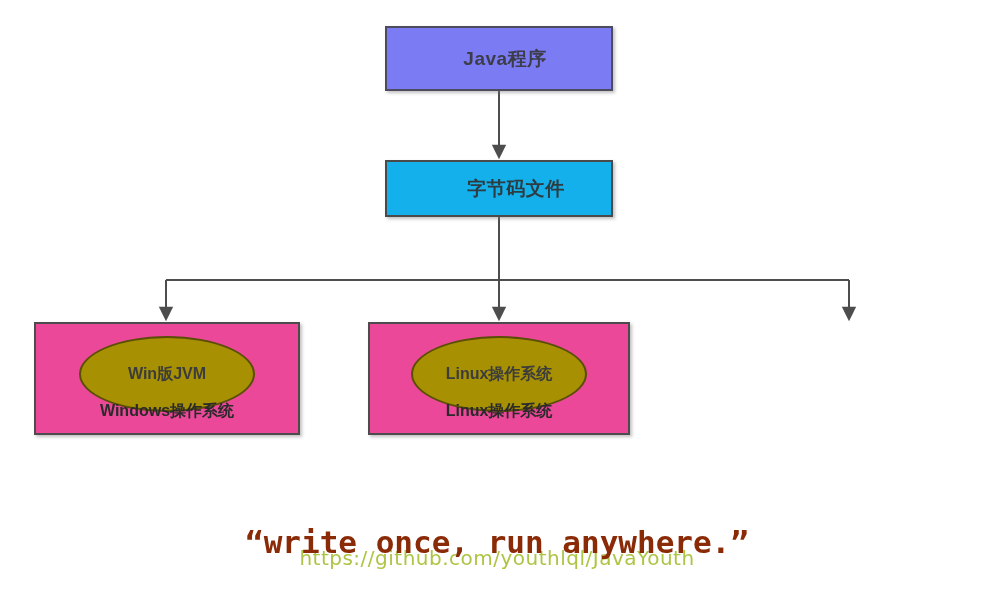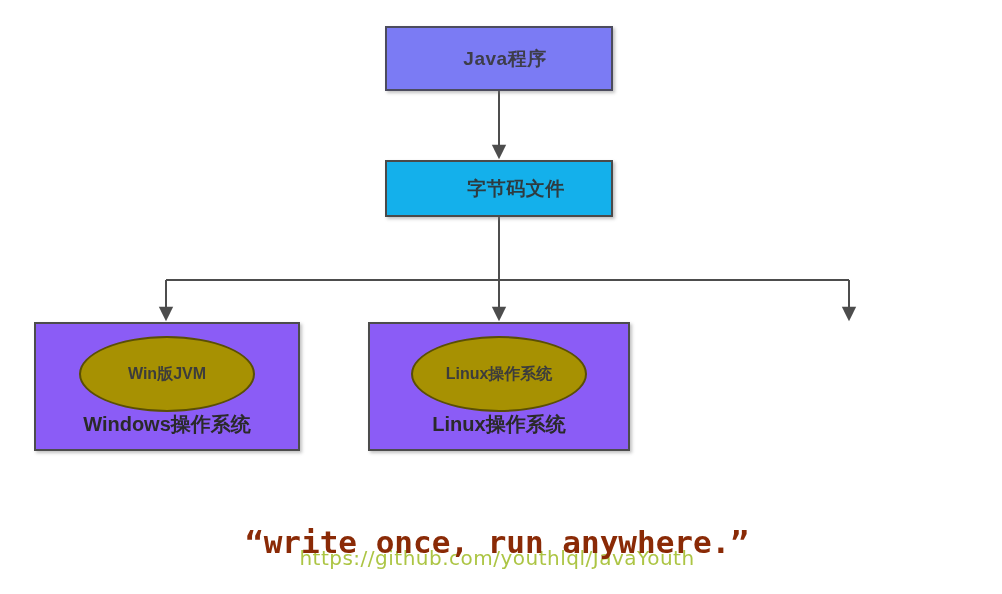--- a/index.html
+++ b/index.html
@@ -60,22 +60,22 @@
   #box-bytecode .box-label {
     font-size: 19px;
     color: #2e3b40;
   }
 
   
   .os-box {
     position: absolute;
     box-sizing: border-box;
     top: 322px;
-    height: 129px;
-    background: #8b5cf6;
+    height: 113px;
+    background: #ec4899;
     border: 2px solid #4c4c4c;
     box-shadow: 2px 2px 3px rgba(120,120,120,0.45);
   }
   #os-box-windows { left: 34px;  width: 266px; }
   #os-box-linux   { left: 368px; width: 262px; }
   #os-box-mac     { left: 718px; width: 262px; }
 
   .jvm-ellipse {
     position: absolute;
     left: 50%;
@@ -95,21 +95,21 @@
     font-weight: bold;
     color: #3c3c3c;
     white-space: nowrap;
   }
   .os-label {
     position: absolute;
     left: 0;
     right: 0;
     bottom: 11px;
     text-align: center;
-    font-size: 20px;
+    font-size: 16px;
     font-weight: bold;
     color: #2a2a2a;
     white-space: nowrap;
   }
 
   
   #connectors {
     position: absolute;
     left: 0;
     top: 0;

